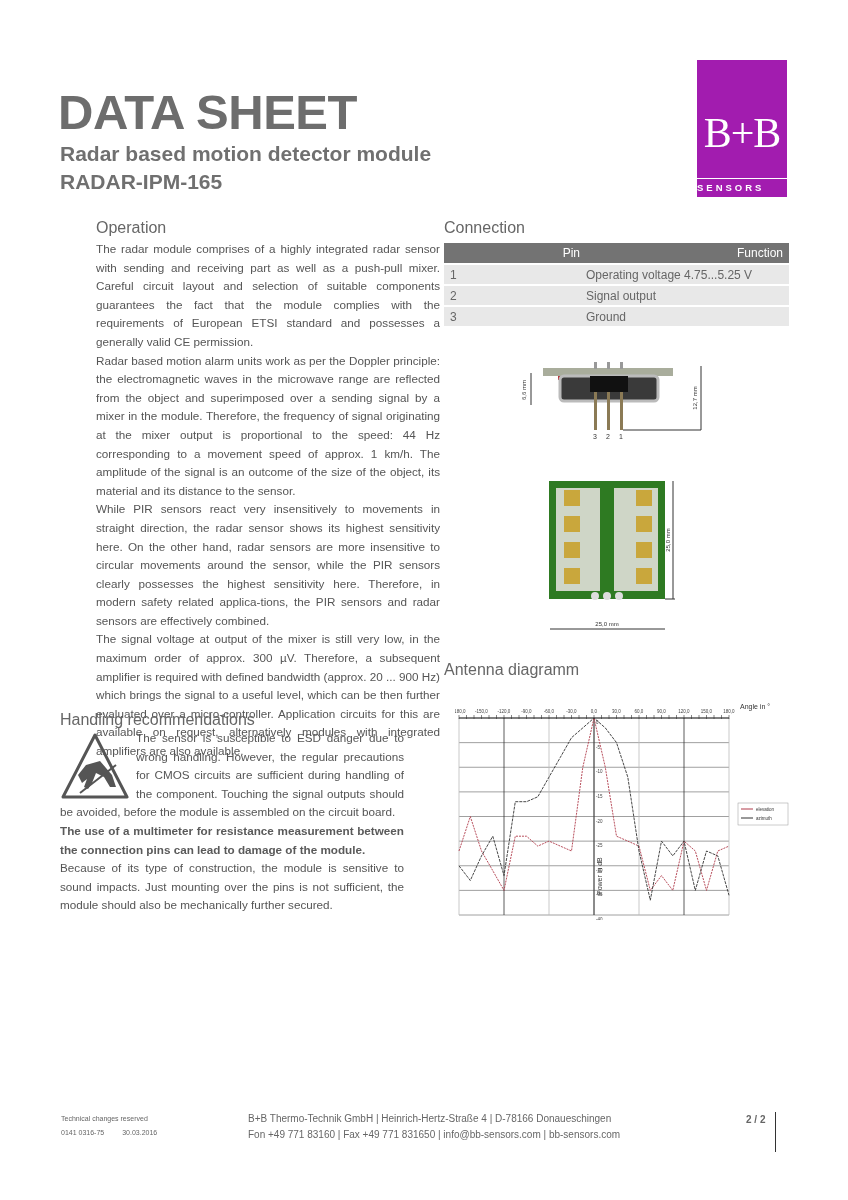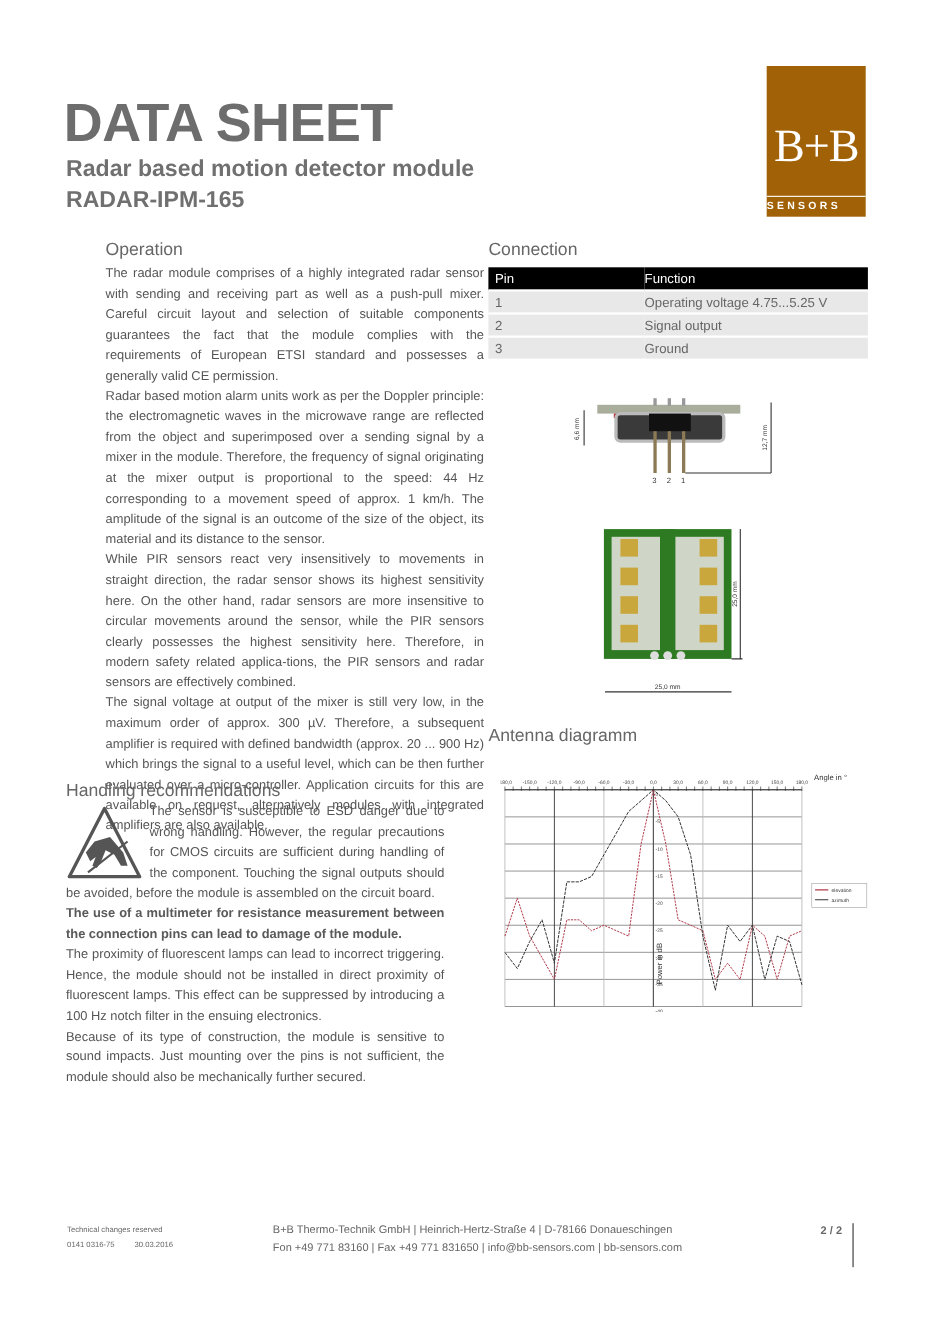--- a/index.html
+++ b/index.html
@@ -1,34 +1,34 @@
 <!DOCTYPE html>
 <html><head>
 <meta charset="utf-8">
 <style>
   html, body { margin:0; padding:0; background:#ffffff; }
   body { width:848px; height:1200px; position:relative; overflow:hidden; font-family:"Liberation Sans", sans-serif; color:#555; }
   .abs { position:absolute; }
   .title { left:58px; top:56px; font-size:49px; font-weight:bold; color:#6d6d6d; letter-spacing:-0.5px; line-height:1;margin-top:32px; }
   .subtitle { left:60px; top:140px; font-size:21px; font-weight:bold; color:#707070; line-height:28px; }
-  .logo { left:697px; top:60px; width:90px; height:137px; background:#a16207; }
+  .logo { left:697px; top:60px; width:90px; height:137px; background:#a21caf; }
   .logo .bb { position:absolute; left:0; right:0; top:52px; text-align:center; color:#fff; font-family:"Liberation Serif", serif; font-size:42px; line-height:1; letter-spacing:-1px; }
   .logo .bar { position:absolute; left:0; right:0; top:118px; height:1px; background:#fff; }
   .logo .sens { position:absolute; left:0; right:0; top:122px; color:#fff; font-size:9.5px; font-weight:bold; letter-spacing:3px; }
   h2 { margin:0; font-weight:normal; font-size:16px; color:#666; }
   .para { font-size:11.7px; line-height:18.6px; color:#555; text-align:justify; margin:0; }
   .opcol { left:60px; top:219px; width:344px;margin-left:36px; }
   .opcol h2 { margin-bottom:3px; }
   .handling { left:60px; top:711px; width:344px; }
   .handling h2 { margin-bottom:0; }
   .esd { float:left; width:70px; height:72px; margin:2px 6px 0 0; }
   .bold { font-weight:bold; color:#5a5a5a; }
   .conn { left:444px; top:219px; width:298px; }
   table { border-collapse:collapse; width:345px; margin-top:6px; font-size:12px; }
-  th { background:#000000; color:#fff; text-align:left; font-weight:normal; height:20px; padding:0 6px; }
+  th { background:#737373; color:#fff; text-align:right; font-weight:normal; height:20px; padding:0 6px; }
   td { background:#e8e8e8; color:#666; height:19px; padding:0 6px; border-top:2px solid #fff; }
   td.fn, th.fn { padding-left:0; }
   .antenna-title { left:444px; top:661px; }
   .footer-left { left:61px; top:1112px; font-size:7px; color:#666; line-height:14px; }
   .footer-mid { left:248px; top:1111px; font-size:10px; color:#666; line-height:16px; }
   .footer-page { left:746px; top:1114px; font-size:10px; font-weight:bold; color:#666; }
   .footer-line { left:775px; top:1112px; width:1px; height:40px; background:#333; }
 </style>
 </head>
 <body>
@@ -56,21 +56,20 @@
   <h2>Handling recommendations</h2>
   <div class="para">
     <svg class="esd" viewBox="0 0 70 72">
       <polygon points="35,4 67,66 3,66" fill="none" stroke="#555" stroke-width="3" stroke-linejoin="round"></polygon>
       <path d="M18,44 L26,34 L40,30 L52,44 L56,56 L50,56 L44,46 L36,42 L32,52 L28,58 L24,56 L27,48 L22,52 Z" fill="#555"></path>
       <line x1="20" y1="62" x2="56" y2="34" stroke="#555" stroke-width="2"></line>
     </svg>
     <span>The sensor is susceptible to ESD danger due to wrong handling. However, the regular precautions for CMOS circuits are sufficient during handling of the component. Touching the signal outputs should be avoided, before the module is assembled on the circuit board.</span>
     <span class="bold" style="display:block;">The use of a multimeter for resistance measurement between the connection pins can lead to damage of the module.</span>
   </div>
-  <p class="para" style="clear:both;">The proximity of fluorescent lamps can lead to incorrect triggering. Hence, the module should not be installed in direct proximity of fluorescent lamps. This effect can be suppressed by introducing a 100 Hz notch filter in the ensuing electronics.</p>
   <p class="para">Because of its type of construction, the module is sensitive to sound impacts. Just mounting over the pins is not sufficient, the module should also be mechanically further secured.</p>
 </div>
 
 <div class="abs conn">
   <h2>Connection</h2>
   <table>
     <thead>
       <tr>
         <th style="width:130px;">Pin</th>
         <th class="fn">Function</th>

